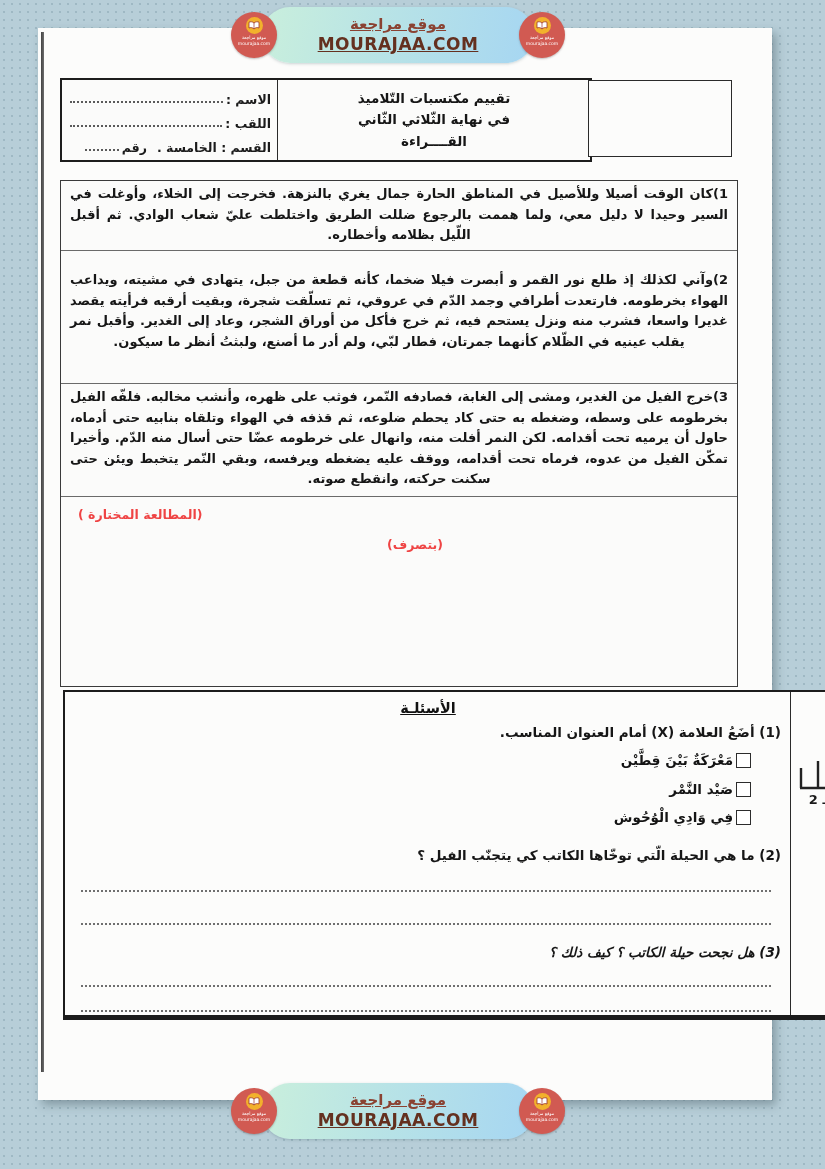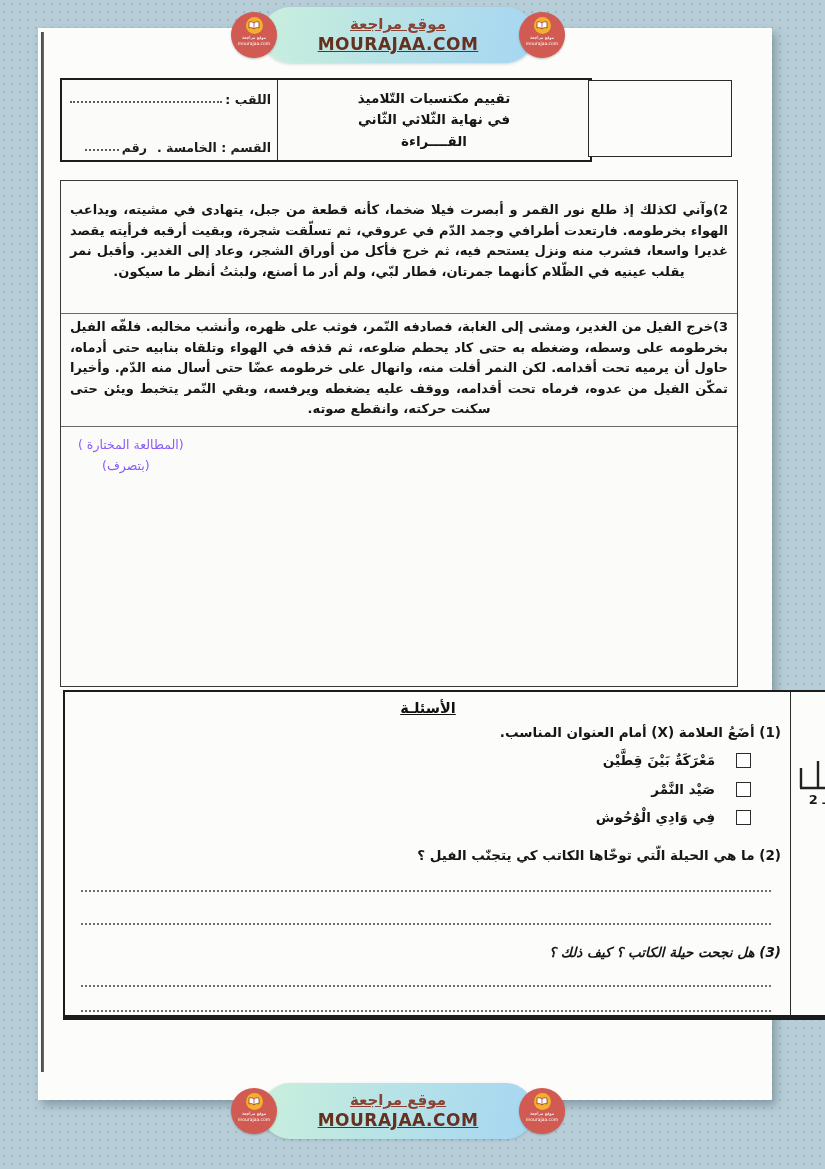--- a/index.html
+++ b/index.html
@@ -97,23 +97,23 @@
     direction:rtl;box-sizing:border-box;overflow:hidden;
     border-bottom:1px solid #6a6a6a;
     padding:3px 9px 2px 9px;
   }
   .p-row:last-child{border-bottom:none;}
   .p-text{
     font-size:13px;font-weight:bold;color:#161616;line-height:1.58;
     text-align:justify;text-align-last:center;margin:0;
   }
   .r1{height:70px;} .r2{height:117px;margin-top:16px;} .r3{height:113px;} .r4{height:76px;} .r5{height:128px;}
-  .attribution{direction:rtl;text-align:left;font-size:12.5px;font-weight:normal;color:#8b5cf6;
+  .attribution{direction:rtl;text-align:left;font-size:12.5px;font-weight:bold;color:#ef4444;
     margin:6px 0 0 8px;line-height:1.5;}
-  .attribution2{margin-left:32px;margin-top:2px;}
+  .attribution2{margin-left:32px;margin-top:11px;text-align:center;}
   
   .qbox{
     position:absolute;left:25px;top:662px;width:804px;height:330px;
     border:2px solid #1c1c1c;border-bottom-width:5px;box-sizing:border-box;
     background:#fcfcfb;
   }
   .score-col{
     position:absolute;top:0;right:0;bottom:0;width:74px;
     border-left:1.5px solid #2a2a2a;
   }
@@ -126,21 +126,21 @@
   .q-title{
     position:absolute;top:8px;left:0;right:0;text-align:center;
     font-size:14.5px;font-weight:bold;color:#111;text-decoration:underline;
   }
   .q-text{
     position:absolute;right:10px;left:8px;
     font-size:13.5px;font-weight:bold;color:#161616;direction:rtl;text-align:right;
   }
   .q1{top:32px;} .q2{top:155px;} .q3{top:252px;font-style:italic;}
   .opt-row{
-    position:absolute;right:40px;display:flex;align-items:center;direction:rtl;gap:21px;
+    position:absolute;right:40px;display:flex;align-items:center;direction:rtl;gap:3px;
   }
   .o1{top:60px;} .o2{top:89px;} .o3{top:117px;}
   .checkbox{
     width:13px;height:13px;border:1.7px solid #2c2c2c;background:#fff;flex:0 0 auto;
   }
   .opt-label{font-size:13.5px;font-weight:bold;color:#141414;white-space:nowrap;}
   .ans-line{
     position:absolute;left:16px;right:20px;height:0;
     border-bottom:2px dotted #6f6f6f;
   }
@@ -149,40 +149,47 @@
 </head>
 <body>
 
 <div class="page">
 
   <div class="paper">
     <div class="scan-line"></div>
 
     <div class="form-table">
       <div class="cell-fields">
+        <div class="field-row">
+          <span class="field-label">الاسم :</span>
+          <span class="leader"></span>
+        </div>
         <div class="field-row">
           <span class="field-label">اللقب :</span>
           <span class="leader"></span>
         </div>
         <div class="field-row">
           <span class="field-label">القسم : الخامسة .</span>
           <span style="width:10px"></span>
           <span class="field-label">رقم</span>
           <span class="leader leader-short"></span>
         </div>
       </div>
       <div class="cell-title">
         <span>تقييم مكتسبات التّلاميذ</span>
         <span>في نهاية الثّلاثي الثّاني</span>
         <span>القــــراءة</span>
       </div>
     </div>
     <div class="stamp-box"></div>
 
     <div class="passage">
+      <div class="p-row r1">
+        <p class="p-text">1)كان الوقت أصيلا وللأصيل في المناطق الحارة جمال يغري بالنزهة. فخرجت إلى الخلاء، وأوغلت في السير وحيدا لا دليل معي، ولما هممت بالرجوع ضللت الطريق واختلطت عليّ شعاب الوادي. ثم أقبل اللّيل بظلامه وأخطاره.</p>
+      </div>
       <div class="p-row r2">
         <p class="p-text">2)وآني لكذلك إذ طلع نور القمر و أبصرت فيلا ضخما، كأنه قطعة من جبل، يتهادى في مشيته، ويداعب الهواء بخرطومه. فارتعدت أطرافي وجمد الدّم في عروقي، ثم تسلّقت شجرة، وبقيت أرقبه فرأيته يقصد غديرا واسعا، فشرب منه ونزل يستحم فيه، ثم خرج فأكل من أوراق الشجر، وعاد إلى الغدير. وأقبل نمر يقلب عينيه في الظّلام كأنهما جمرتان، فطار لبّي، ولم أدر ما أصنع، ولبثتُ أنظر ما سيكون.</p>
       </div>
       <div class="p-row r3">
         <p class="p-text">3)خرج الفيل من الغدير، ومشى إلى الغابة، فصادفه النّمر، فوثب على ظهره، وأنشب مخالبه. فلفّه الفيل بخرطومه على وسطه، وضغطه به حتى كاد يحطم ضلوعه، ثم قذفه في الهواء وتلقاه بنابيه حتى أدماه، حاول أن يرميه تحت أقدامه. لكن النمر أفلت منه، وانهال على خرطومه عضّا حتى أسال منه الدّم. وأخيرا تمكّن الفيل من عدوه، فرماه تحت أقدامه، ووقف عليه يضغطه ويرفسه، وبقي النّمر يتخبط ويئن حتى سكنت حركته، وانقطع صوته.</p>
       </div>
       <div class="p-row r5">
         <div class="attribution">(المطالعة المختارة )</div>
         <div class="attribution attribution2">(بتصرف)</div>
       </div>

